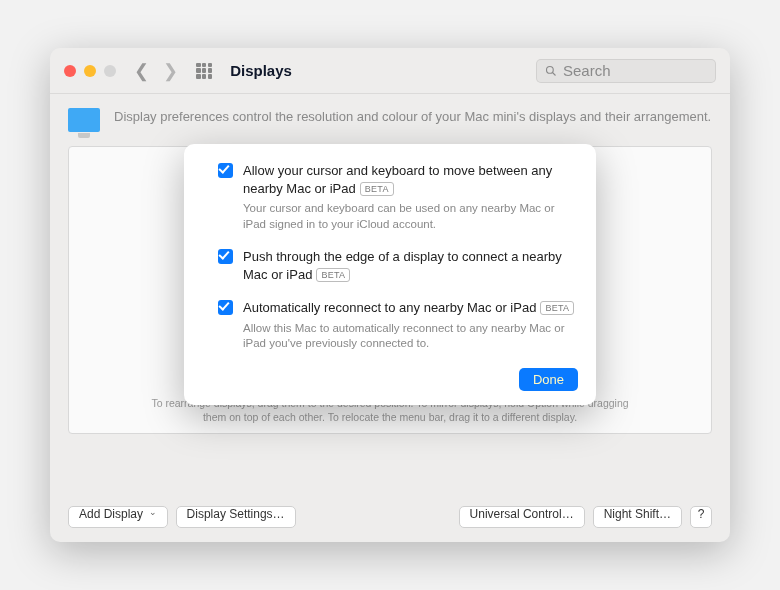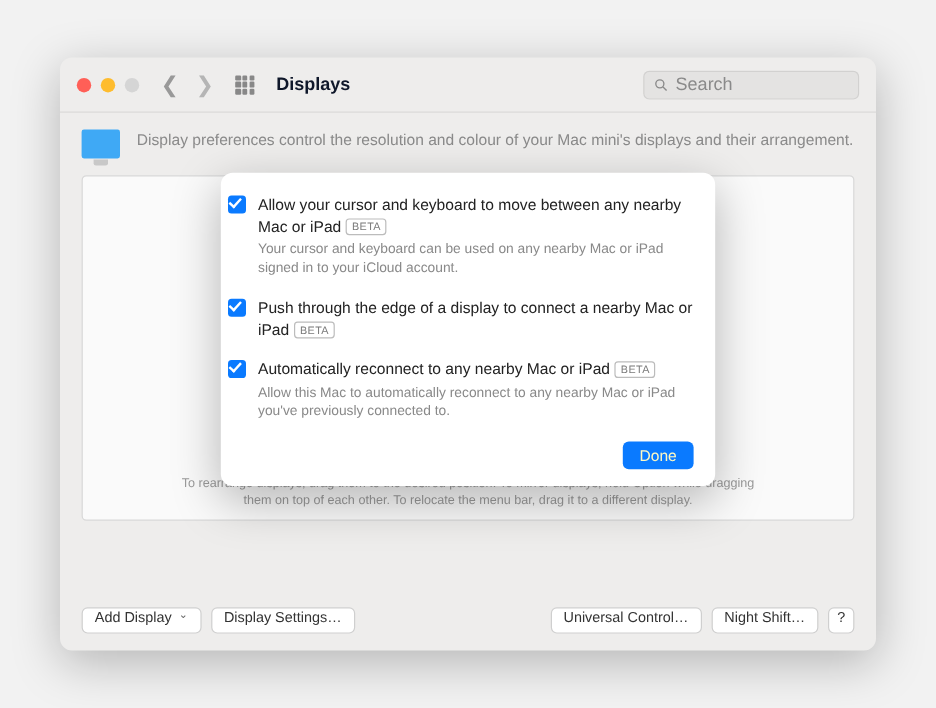--- a/index.html
+++ b/index.html
@@ -24,21 +24,21 @@
   .desc-text { font-size:13px; color:#8a8a8a; line-height:1.4; }
   .arrange-area { margin: 6px 18px 0 18px; height: 288px; background:#fafafa; border:1px solid #d8d8d8; border-radius:4px; position:relative; }
   .hint { position:absolute; bottom:8px; left:0; right:0; text-align:center; font-size:10.5px; color:#9a9a9a; padding:0 18px; line-height:1.4; }
   .footer { position:absolute; bottom:14px; left:18px; right:18px; display:flex; gap:8px; align-items:center; }
   .btn { height:22px; background:#fff; border:1px solid #cfcfcf; border-radius:5px; padding:0 10px; font-size:12px; color:#333; display:flex; align-items:flex-start; gap:6px; cursor:pointer; white-space:nowrap; }
   .btn.help { width:22px; padding:0; justify-content:center; }
   .footer .spacer { flex:1; }
   .chev { font-size:9px; color:#666; }
   
   .modal-backdrop { position:absolute; inset:0; background:rgba(255,255,255,0); }
-  .modal { position:absolute; top:96px; left:50%; transform:translateX(-50%); width: 412px; background:#fff; border-radius:10px; box-shadow:0 12px 40px rgba(0,0,0,0.28); padding: 18px 18px 14px 6px; }
+  .modal { position:absolute; top:96px; left:50%; transform:translateX(-50%); width: 412px; background:#fff; border-radius:10px; box-shadow:0 12px 40px rgba(0,0,0,0.28); padding: 18px 18px 14px 34px; }
   .opt { display:flex; gap:10px; margin-bottom:16px; }
   .chk { width:15px; height:15px; background:#0a7aff; border-radius:3px; flex-shrink:0; position:relative; margin-top:1px; }
   .chk::after { content:""; position:absolute; left:3px; top:0px; width:4px; height:8px; border:solid #fff; border-width:0 2px 2px 0; transform:rotate(42deg); }
   .opt-body { flex:1; }
   .opt-title { font-size:13px; color:#222; line-height:1.35; }
   .beta { display:inline-block; font-size:9px; color:#7a7a7a; border:1px solid #bcbcbc; border-radius:3px; padding:0 4px; vertical-align:1px; margin-left:4px; letter-spacing:0.3px; }
   .opt-desc { font-size:11.5px; color:#898989; margin-top:4px; line-height:1.35; }
   .modal-footer { display:flex; justify-content:flex-end; margin-top:4px; }
   .done-btn { background:#0a7aff; color:#fef9c3; border:none; border-radius:5px; font-size:13px; padding:4px 14px; cursor:pointer; }
 </style>

